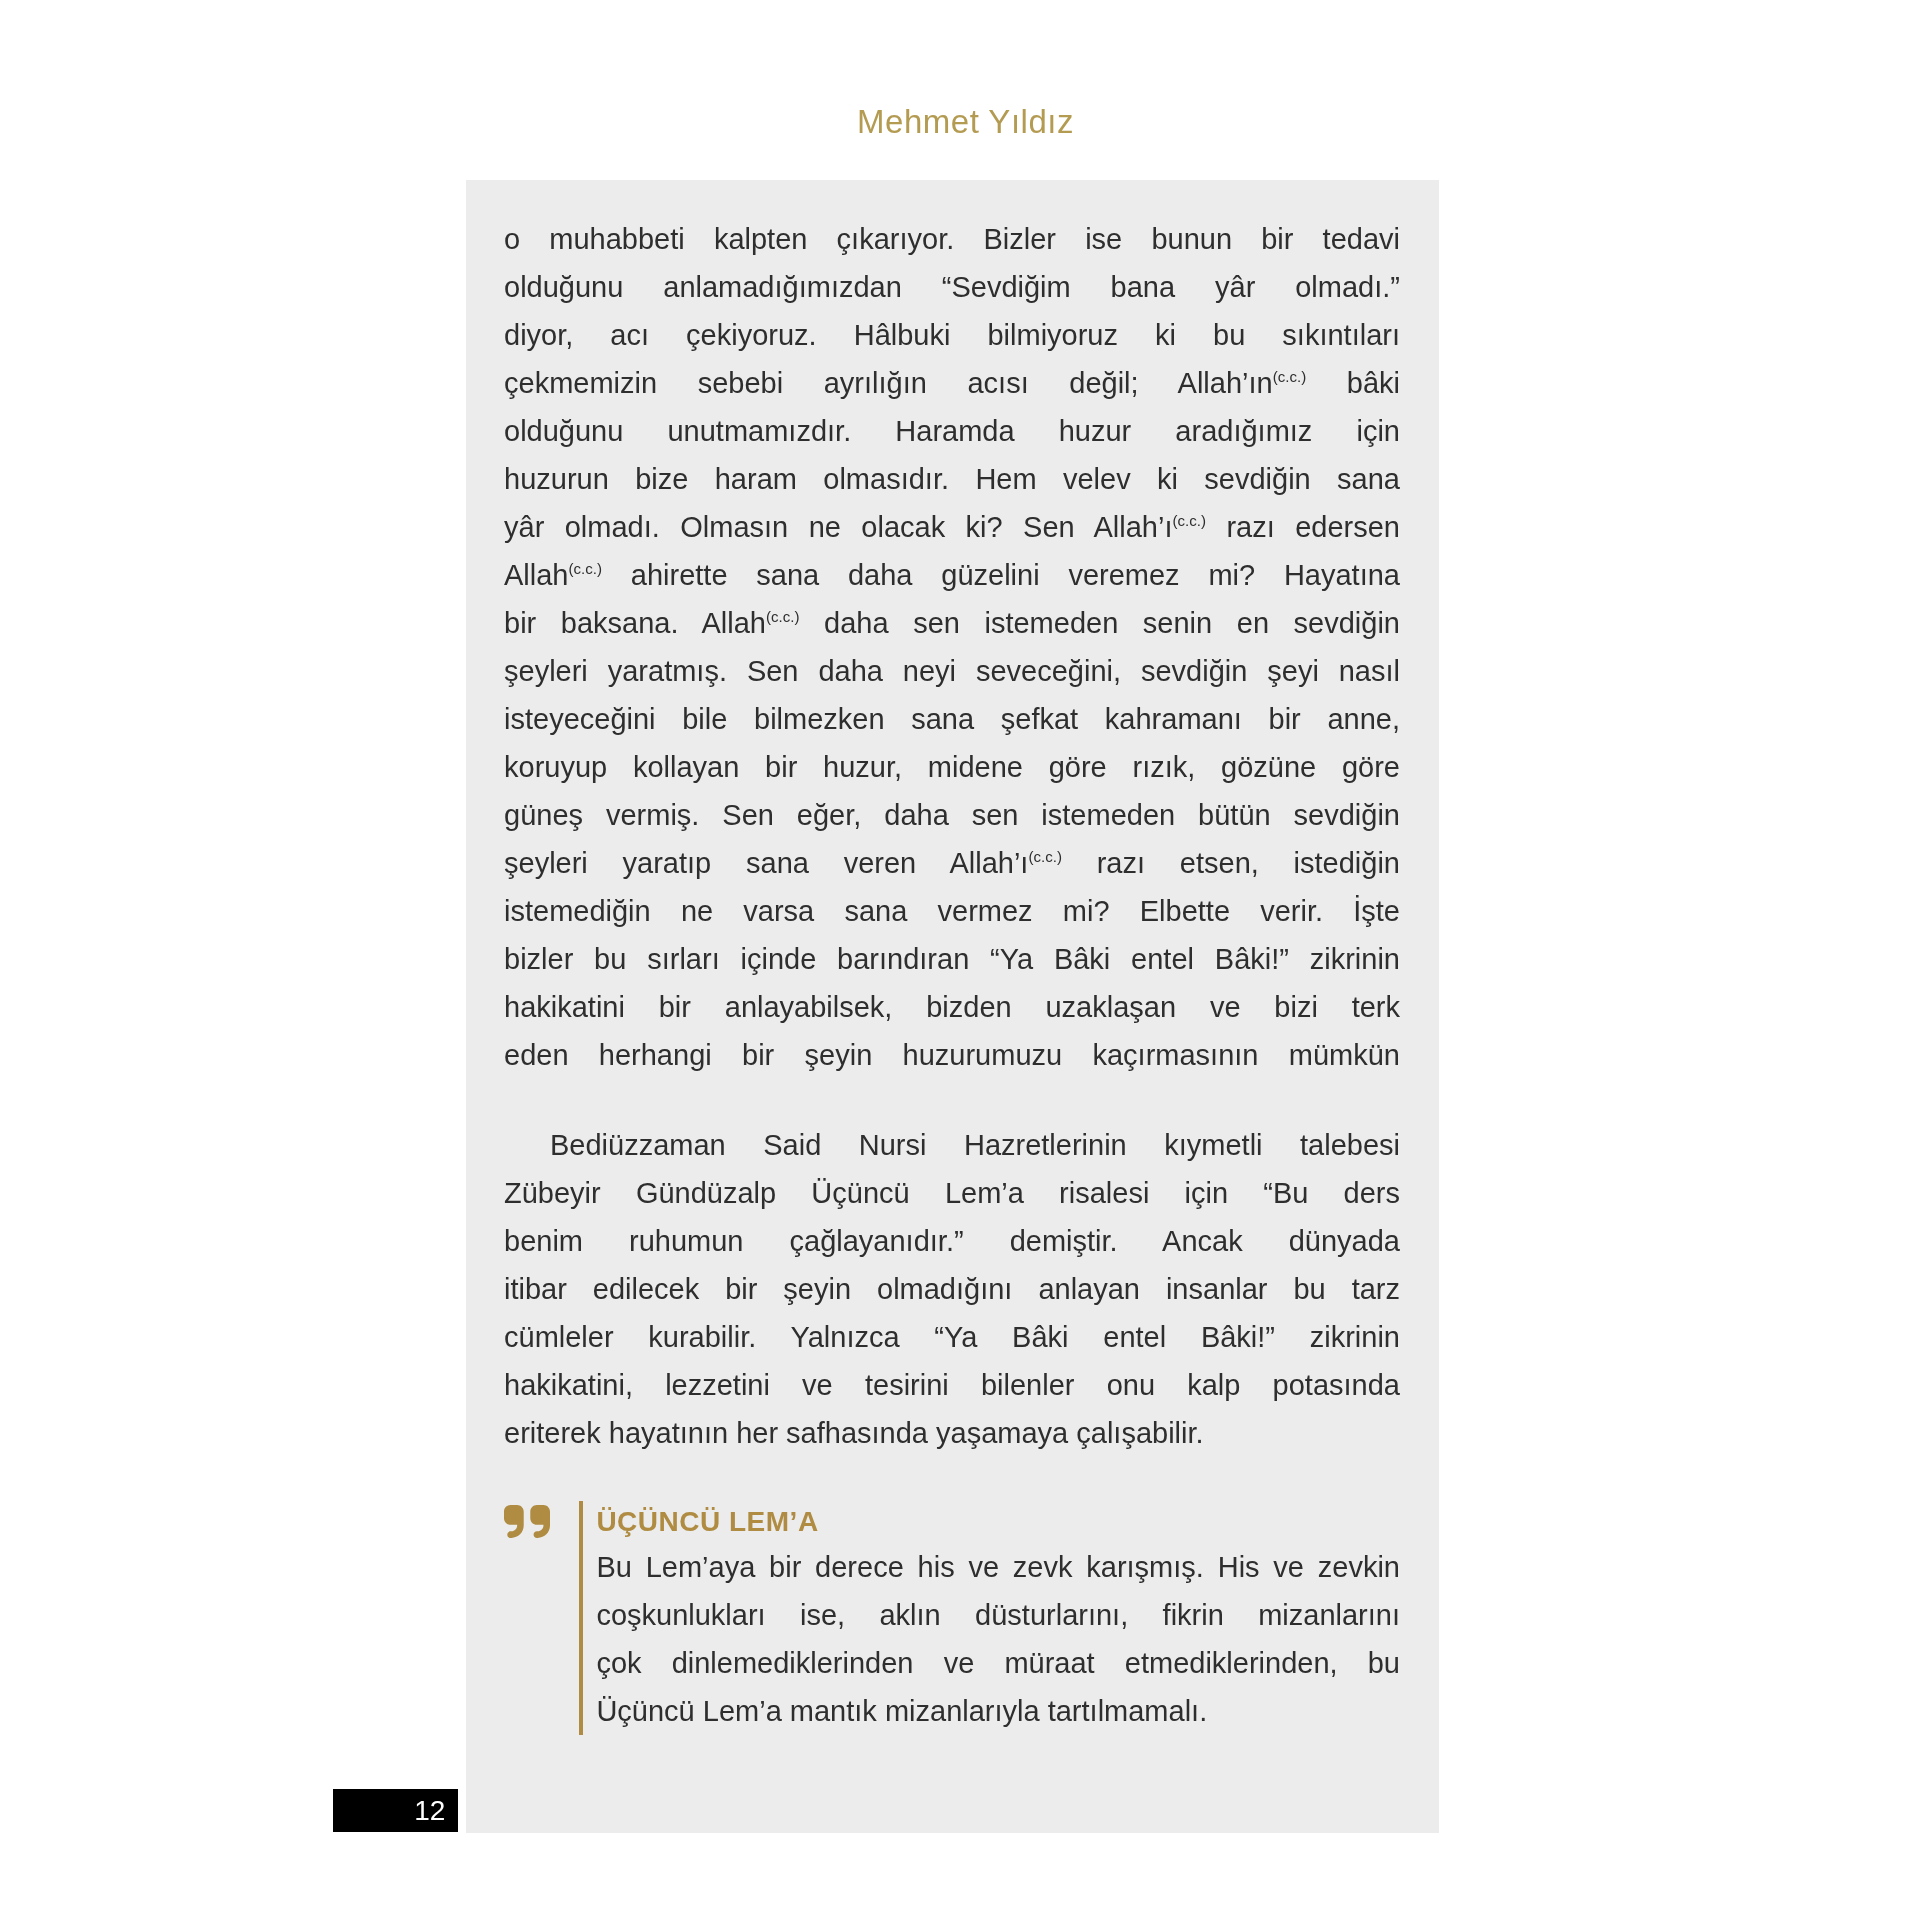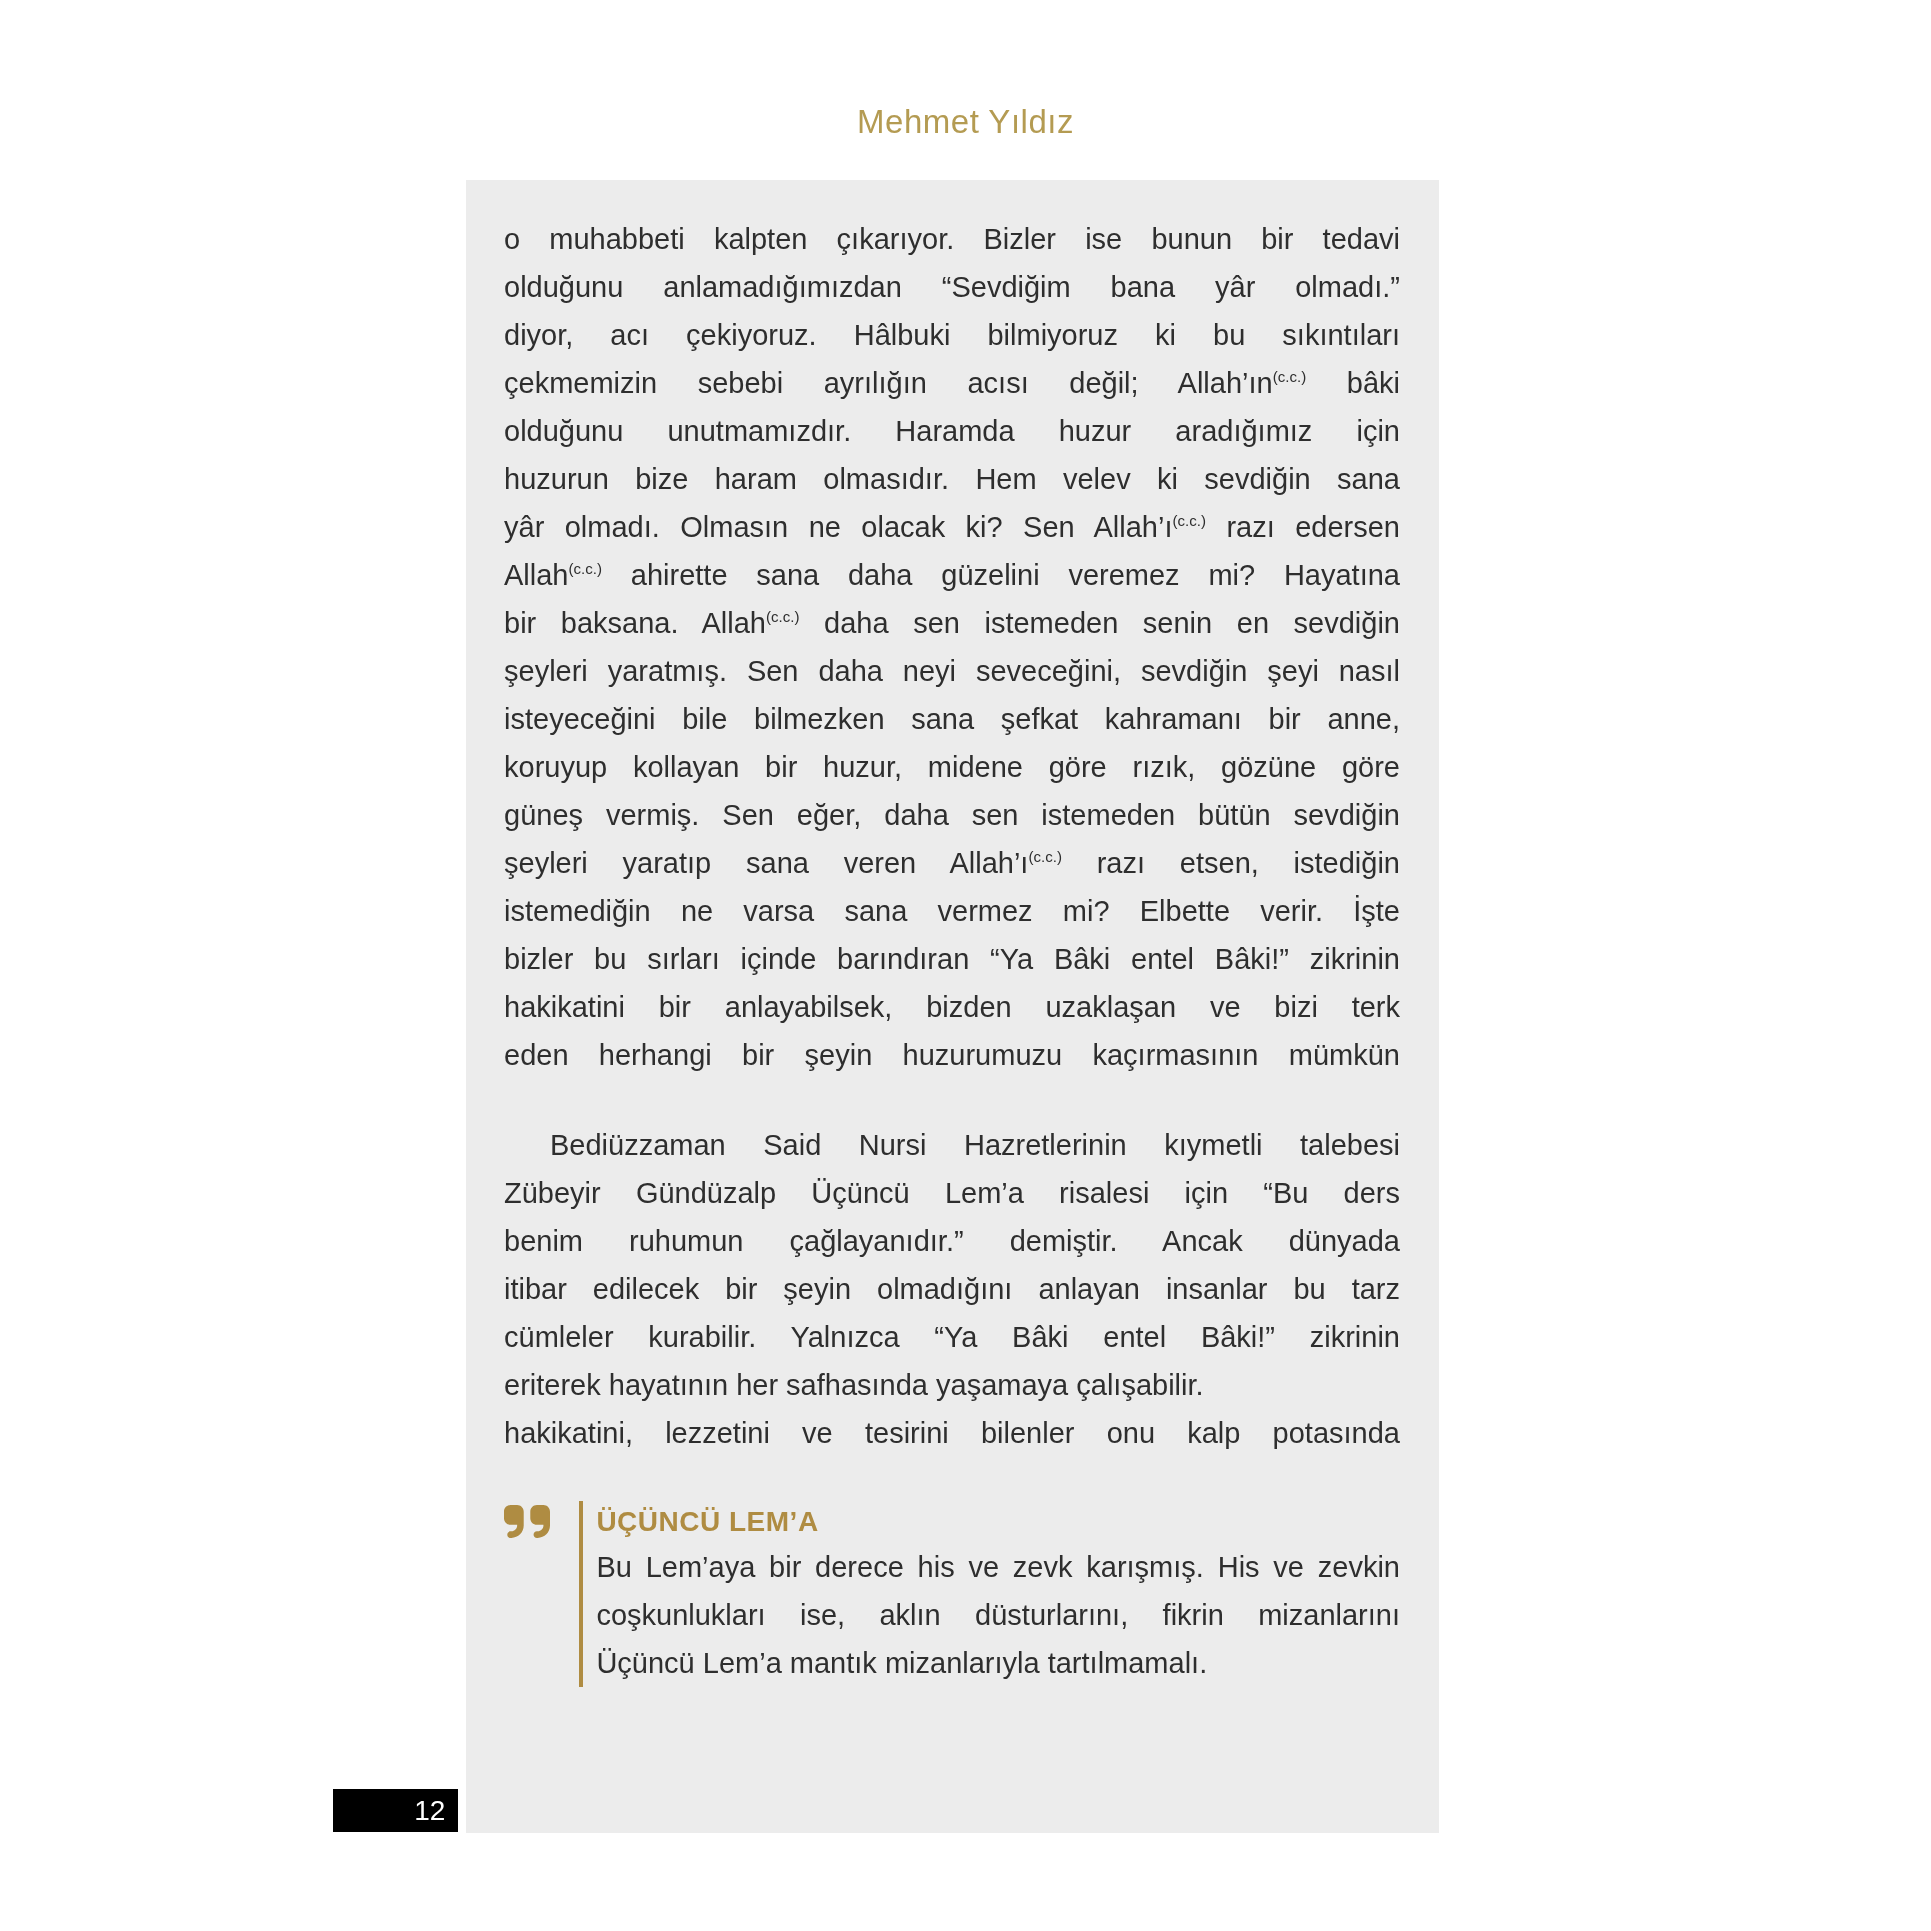--- a/index.html
+++ b/index.html
@@ -69,37 +69,38 @@
       <div class="line">hakikatini bir anlayabilsek, bizden uzaklaşan ve bizi terk</div>
       <div class="line">eden herhangi bir şeyin huzurumuzu kaçırmasının mümkün</div>
     </div>
 
     <div class="para2">
       <div class="line indent">Bediüzzaman Said Nursi Hazretlerinin kıymetli talebesi</div>
       <div class="line">Zübeyir Gündüzalp Üçüncü Lem’a risalesi için “Bu ders</div>
       <div class="line">benim ruhumun çağlayanıdır.” demiştir. Ancak dünyada</div>
       <div class="line">itibar edilecek bir şeyin olmadığını anlayan insanlar bu tarz</div>
       <div class="line">cümleler kurabilir. Yalnızca “Ya Bâki entel Bâki!” zikrinin</div>
+      <div class="line">hakikatini, lezzetini ve tesirini bilenler onu kalp potasında</div>
       <div class="line last">eriterek hayatının her safhasında yaşamaya çalışabilir.</div>
-      <div class="line">hakikatini, lezzetini ve tesirini bilenler onu kalp potasında</div>
     </div>
 
     <div class="quote">
       <div class="quote-icon-col">
         <span>
           <svg width="46" height="33" viewBox="0 96 448 320" xmlns="http://www.w3.org/2000/svg" aria-hidden="true">
             <path fill="#af8c42" d="M448 296c0 66.3-53.7 120-120 120h-8c-17.7 0-32-14.3-32-32s14.3-32 32-32h8c30.9 0 56-25.1 56-56v-8h-64c-35.3 0-64-28.7-64-64v-64c0-35.3 28.7-64 64-64h64c35.3 0 64 28.7 64 64v136zM192 296c0 66.3-53.7 120-120 120h-8c-17.7 0-32-14.3-32-32s14.3-32 32-32h8c30.9 0 56-25.1 56-56v-8H64c-35.3 0-64-28.7-64-64v-64c0-35.3 28.7-64 64-64h64c35.3 0 64 28.7 64 64v136z"></path>
           </svg>
         </span>
       </div>
       <div class="quote-rule"></div>
       <div class="quote-body">
         <div class="quote-title">ÜÇÜNCÜ LEM’A</div>
         <div class="line">Bu Lem’aya bir derece his ve zevk karışmış. His ve zevkin</div>
         <div class="line">coşkunlukları ise, aklın düsturlarını, fikrin mizanlarını</div>
+        <div class="line">çok dinlemediklerinden ve müraat etmediklerinden, bu</div>
         <div class="line last">Üçüncü Lem’a mantık mizanlarıyla tartılmamalı.</div>
       </div>
     </div>
 
   </div>
 
   <div class="page-num">12</div>
 
 </div>
 

